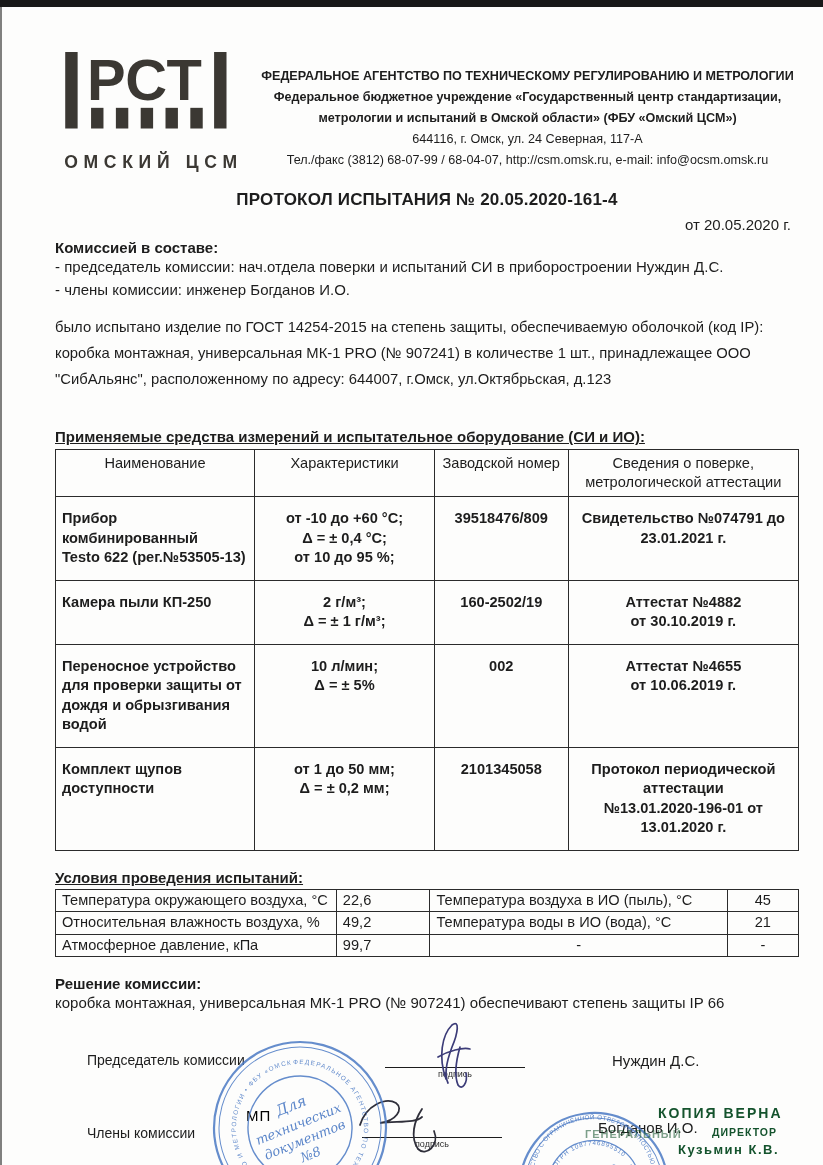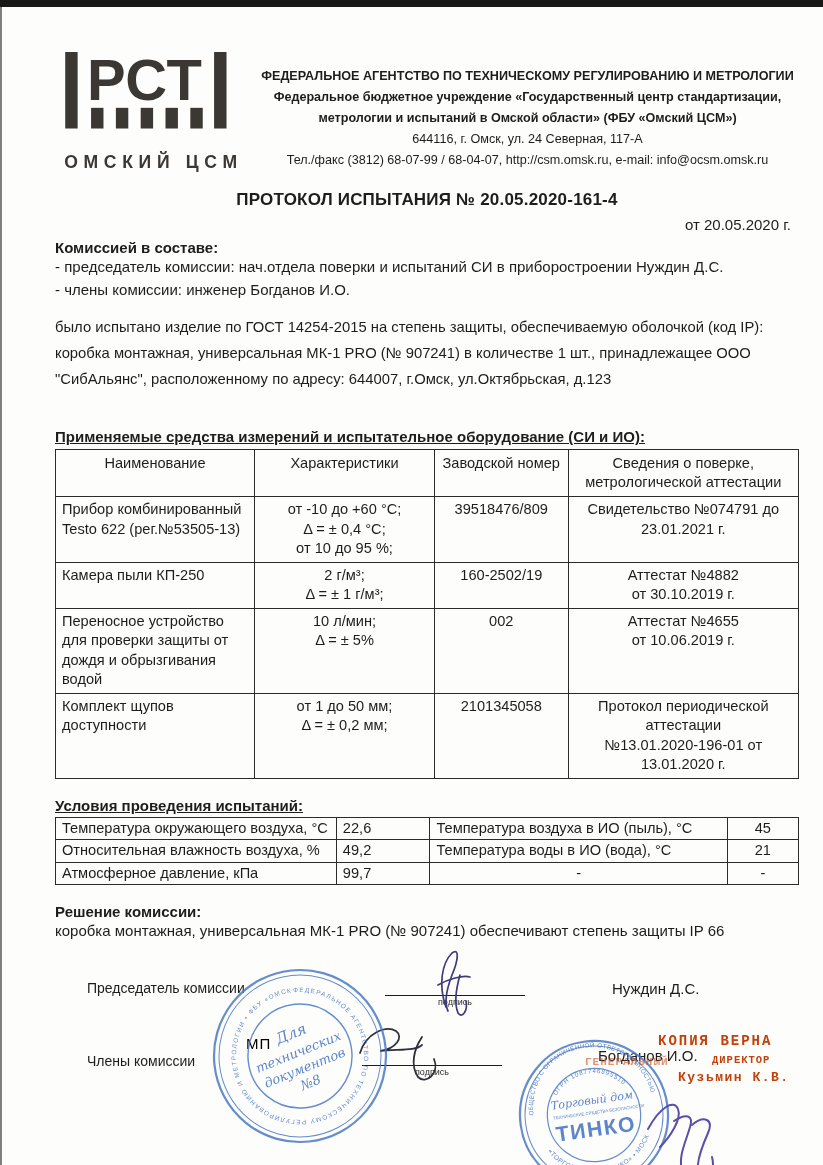--- a/index.html
+++ b/index.html
@@ -26,41 +26,41 @@
   .doc-date{text-align:right;font-size:15px;margin-top:6px;padding-right:8px;}
 
   .sec-heading{font-weight:bold;font-size:15px;margin-top:6px;}
   .sec-heading.u{text-decoration:underline;}
   .plain{font-size:15px;line-height:22.5px;}
   .para{font-size:14.8px;line-height:26px;margin-top:13px;}
 
   
   table{border-collapse:collapse;width:100%;}
   .eq-table{margin-top:4px;font-size:14.6px;}
-  .eq-table th,.eq-table td{border:1.6px solid #2b2b2b;padding:3px 6px;vertical-align:top;}
+  .eq-table th,.eq-table td{border:1.6px solid #2b2b2b;padding:12px 6px;vertical-align:top;font-weight:bold;}
   .eq-table th{font-weight:normal;text-align:center;line-height:19px;padding:4px 4px;}
   .eq-table td{line-height:19.5px;}
   .eq-table .c{text-align:center;}
   .pre{white-space:pre-line;}
   .eq-c1{width:26.8%;} .eq-c2{width:24.2%;} .eq-c3{width:18%;} .eq-c4{width:31%;}
 
   
   .cond-table{margin-top:3px;font-size:14.6px;padding-left:38px;}
   .cond-table td{border:1.6px solid #2b2b2b;padding:1px 6px;line-height:19.5px;}
   .cond-c1{width:37.8%;} .cond-c2{width:12.6%;} .cond-c3{width:40%;} .cond-c4{width:9.6%;text-align:center;}
 
   
   .sig-area{position:relative;height:238px;margin-top:10px;}
   .abs{position:absolute;}
   .sig-label{font-size:14px;margin-left:32px;}
   .sig-line{border-bottom:1.8px solid #1c1c1c;height:20px;}
   .sig-caption{font-size:9px;color:#2e2e2e;text-align:center;margin-top:1px;}
   .sig-name{font-size:15px;}
   .mp{font-size:15px;color:#000000;letter-spacing:1px;}
-  .copy-line{font-family:Liberation Mono, monospace;font-weight:bold;color:#c2410c;}
+  .copy-line{font-family:Liberation Sans, sans-serif;font-weight:bold;color:#14532d;}
   svg{display:block;}
 </style>
 </head>
 <body>
 
 <div class="page">
   <div class="scan-top"></div>
   <div class="scan-left"></div>
 
   <div class="content">

